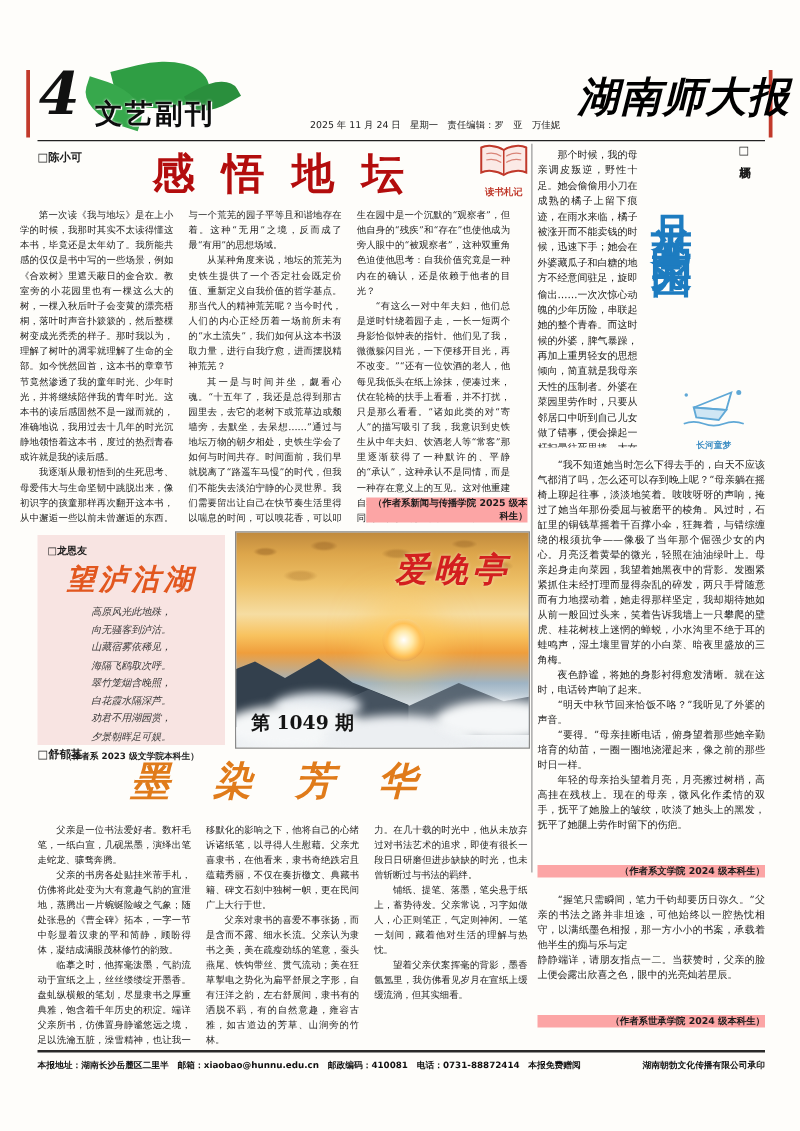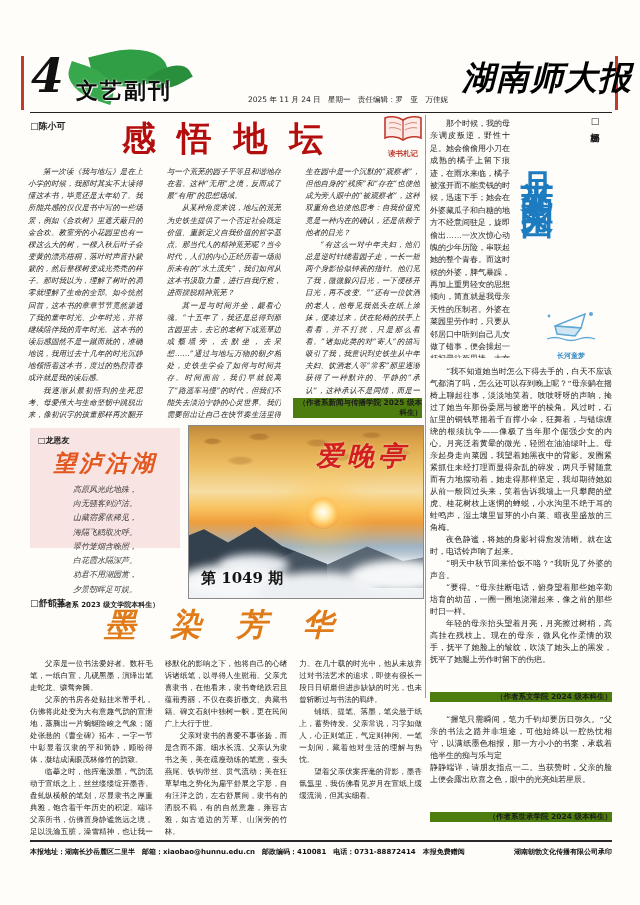--- a/index.html
+++ b/index.html
@@ -15,32 +15,32 @@
   .leaf2{width:50px;height:30px;left:0px;top:20px;transform:rotate(18deg);background:#37a84c;}
   .leaf3{width:40px;height:22px;left:84px;top:18px;transform:rotate(-30deg);background:#2a8f3d;}
   .section-title{position:absolute;left:10px;top:28px;font-size:22px;font-weight:bold;letter-spacing:2px;color:#0c0c0c;
                  text-shadow:0 0 2px #fff,1px 1px 0 #fff;}
   .date-line{position:absolute;left:228px;top:95px;font-size:7.5px;color:#222;white-space:nowrap;font-family:"DejaVu Sans","Liberation Sans",sans-serif;margin-left:20px;}
   .masthead{position:absolute;left:462px;top:56px;font-size:33px;font-weight:bold;font-style:italic;letter-spacing:1px;color:#000;}
   .header-rule{position:absolute;left:30px;top:112px;width:582px;height:1px;background:#222;}
   
   .author{font-size:9px;font-weight:bold;font-family:"DejaVu Sans","Liberation Sans",sans-serif;}
   .body-col p{margin:0;text-indent:2em;text-align:justify;}
-  .credit{font-weight:bold;font-size:7.5px;text-align:right;background:#4d7c0f;font-family:"DejaVu Sans","Liberation Sans",sans-serif;}
+  .credit{font-weight:bold;font-size:7.5px;text-align:right;background:#fca5a5;font-family:"DejaVu Sans","Liberation Sans",sans-serif;}
   
   .a1-author{position:absolute;left:30px;top:120px;}
   .a1-title{position:absolute;left:92px;top:116px;width:266px;text-align:center;font-size:34px;font-weight:bold;
             letter-spacing:5px;color:#b30d0d;}
   .badge{position:absolute;left:380px;top:114px;width:46px;text-align:center;}
   .badge-label{font-size:7.5px;color:#c0392b;font-weight:bold;margin-top:1px;font-family:"DejaVu Sans","Liberation Sans",sans-serif;}
-  .a1-cols{position:absolute;left:28px;top:166px;width:392px;height:256px;display:flex;gap:24px;overflow:hidden;font-style:italic;}
+  .a1-cols{position:absolute;left:16px;top:166px;width:392px;height:256px;display:flex;gap:12px;overflow:hidden;}
   .a1-cols .body-col{flex:1;font-size:7.5px;line-height:1.62;overflow:hidden;}
   .a1-credit{position:absolute;left:293px;top:398px;width:129px;}
   
-  .poem-box{position:absolute;left:30px;top:428px;width:150px;height:120px;background:#f8e4e2;box-sizing:border-box;padding:7px 8px;}
+  .poem-box{position:absolute;left:30px;top:428px;width:150px;height:168px;background:#f8e4e2;box-sizing:border-box;padding:7px 8px;}
   .poem-author{font-size:8px;font-weight:bold;font-family:"DejaVu Sans","Liberation Sans",sans-serif;}
   .poem-title{text-align:center;font-size:23px;font-weight:bold;font-style:italic;color:#e2571f;letter-spacing:3px;margin:2px 0 4px;}
   .poem-line{text-align:center;font-size:8px;font-style:italic;line-height:1.78;color:#3a3a3a;}
   .poem-credit{text-align:center;font-size:7px;font-weight:bold;margin-top:3px;font-family:"DejaVu Sans","Liberation Sans",sans-serif;}
   
   .photo{position:absolute;left:188px;top:425px;width:234px;height:172px;border:1px solid #8a8a8a;overflow:hidden;
          background:linear-gradient(180deg,#c08a3e 0%,#dda64b 10%,#eec168 24%,#f6dda2 38%,#f8c25e 48%,#ef9e3c 56%,#c9a97e 63%,#9fb4c4 70%,#dfe6ec 82%,#eef1f4 100%);}
   .cloud-spots{position:absolute;left:0;top:0;width:100%;height:45%;
     background-image:radial-gradient(ellipse 14px 5px at 10% 20%,rgba(120,70,20,.35) 40%,transparent 70%),
       radial-gradient(ellipse 16px 6px at 30% 14%,rgba(120,70,20,.3) 40%,transparent 70%),

